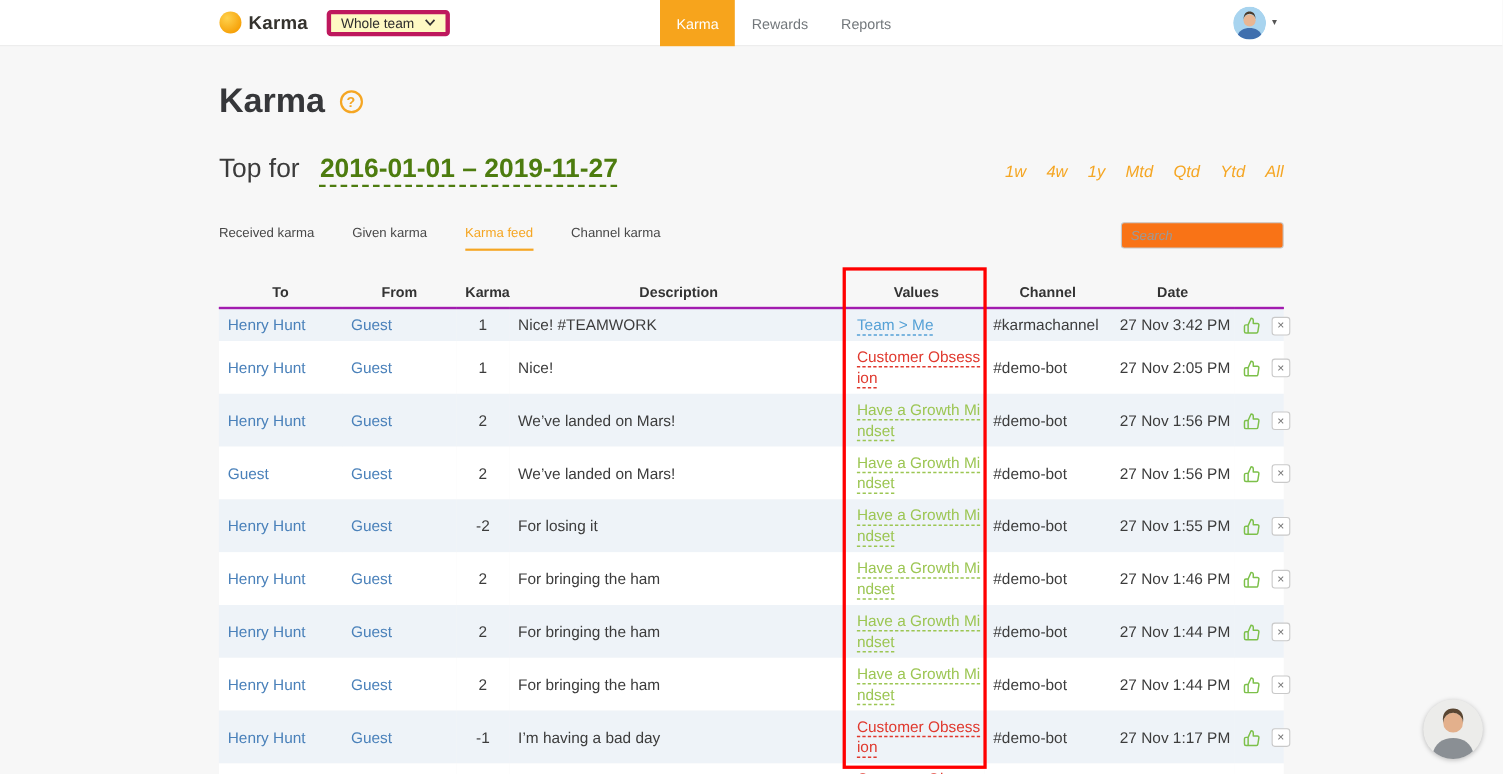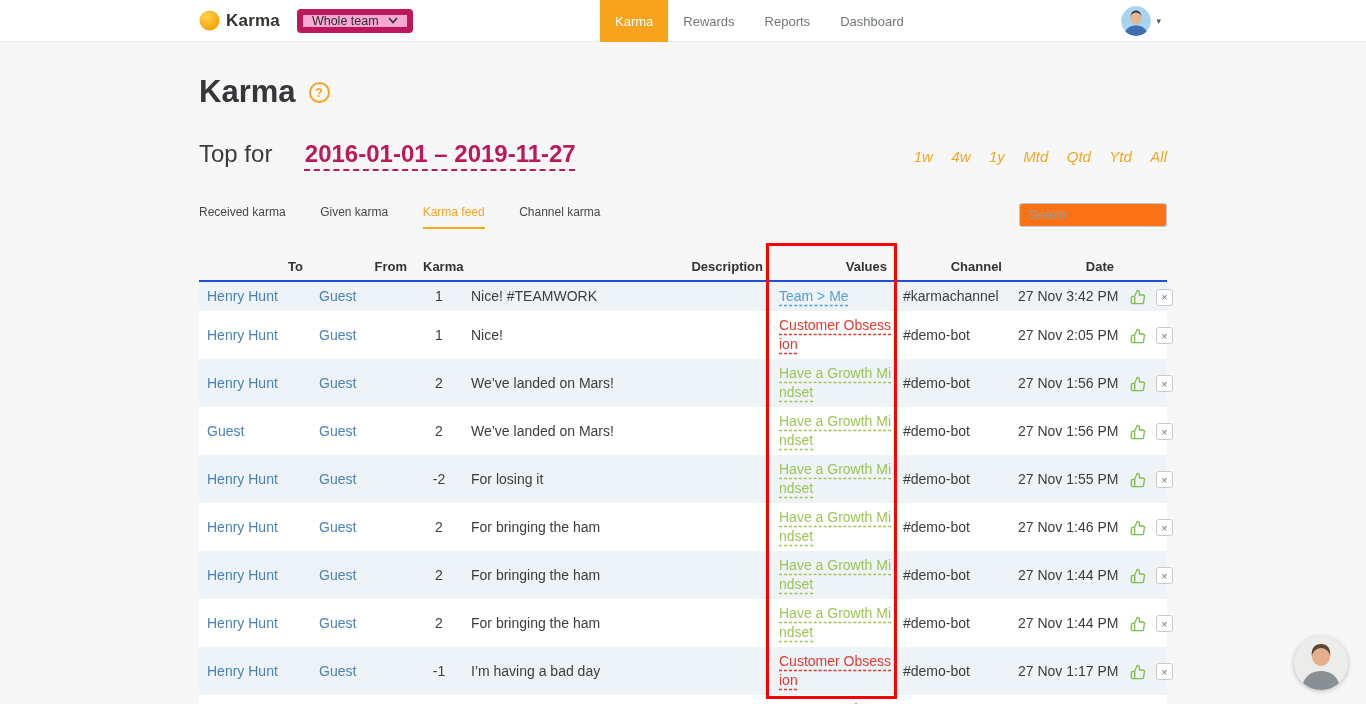--- a/index.html
+++ b/index.html
@@ -20,23 +20,23 @@
     border-bottom: 1px solid #ebebeb;
     display: flex;
     align-items: center;
     position: relative;
     z-index: 3;
   }
   .logo { margin-left: 199px; display: flex; align-items: center; gap: 6px; }
   .logo-text { font-size: 17px; font-weight: bold; color: #35332e; letter-spacing: .2px; }
   .team-select {
     margin-left: 17px;
-    border: 6px solid #be185d;
+    border: 4px solid #be185d;
     border-radius: 4px;
-    background: #f9a8d4;
+    background: #fef9c3;
     height: 24px;
     padding: 0 9px;
     display: flex;
     align-items: center;
     gap: 9px;
     font-size: 12.5px;
     color: #2d2d2d;
     cursor: pointer;
   }
   .main-nav { position: absolute; left: 600px; top: 0; height: 42px; display: flex; }
@@ -59,21 +59,21 @@
   .help-icon {
     width: 21px; height: 21px; border-radius: 50%;
     border: 2px solid #f5a623; color: #f5a623;
     font-size: 13px; font-weight: bold;
     display: grid; place-items: center; cursor: pointer;
   }
 
   .topfor-row { margin-top: 30px; display: flex; justify-content: space-between; align-items: baseline; }
   .topfor-label { font-size: 24px; font-weight: normal; color: #3b3b3b; }
   .date-range {
-    font-size: 24px; font-weight: bold; color: #be185d; margin-left: 28px;
+    font-size: 24px; font-weight: bold; color: #4d7c0f; margin-left: 14px;
     text-decoration-line: underline; text-decoration-style: dashed;
     text-decoration-thickness: 2px; text-underline-offset: 7px;
   }
   .ranges a {
     color: #f5a623; font-size: 15px; margin-left: 14px; text-decoration: none; font-style: italic;
   }
 
   .tabs-row { margin-top: 34px; display: flex; justify-content: space-between; align-items: flex-end; }
   .tab {
     display: inline-block; margin-right: 30px;
@@ -86,22 +86,22 @@
     border: 1px solid #c7c7c7; border-radius: 3px;
     padding: 0 8px; font-size: 12px; color: #333;
     font-family: "Liberation Sans", sans-serif;
     background: #f97316; outline: none; font-style: italic;
   }
   .search::placeholder { color: #9a9a9a; }
 
   
   table { margin-top: 22px; width: 968px; border-collapse: collapse; table-layout: fixed; }
   th {
-    text-align: right; font-size: 13px; font-weight: bold; color: #333;
-    padding: 8px 8px 6px; border-bottom: 2px solid #1d4ed8;
+    text-align: center; font-size: 13px; font-weight: bold; color: #333;
+    padding: 8px 8px 6px; border-bottom: 2px solid #a21caf;
   }
   td { font-size: 14px; color: #3c3c3c; padding: 5px 8px; vertical-align: middle; line-height: 19px; }
   tbody tr:nth-child(odd) { background: #eef3f8; }
   tbody tr:nth-child(even) { background: #ffffff; }
   td a.person { color: #4a81ba; text-decoration: none; }
   .c-karma { text-align: center; }
   .c-values { word-break: break-all; padding-right: 2px; }
   .val { text-decoration-line: underline; text-decoration-style: dashed; text-underline-offset: 4px; }
   .val-blue  { color: #55a1d6; }
   .val-red   { color: #e0392e; }
@@ -153,21 +153,20 @@
       <svg width="10" height="7" viewBox="0 0 10 7">
           <polyline points="1,1 5,5.5 9,1" fill="none" stroke="#333" stroke-width="1.6"></polyline>
         </svg>
     </span>
   </div>
 
   <nav class="main-nav">
     <a class="nav-item active">Karma</a>
     <a class="nav-item">Rewards</a>
     <a class="nav-item">Reports</a>
-    <a class="nav-item">Dashboard</a>
   </nav>
 
   <div class="nav-right">
     <span class="avatar-sm">
       <svg width="30" height="30" viewBox="0 0 30 30">
         <circle cx="15" cy="15" r="15" fill="#a8d4ef"></circle>
         <circle cx="15" cy="12.5" r="5.5" fill="#e8b693"></circle>
         <path d="M9.5 12 a5.5 5.5 0 0 1 11 0 c0-5.5-2.5-7.5-5.5-7.5 s-5.5 2-5.5 7.5z" fill="#4a3a2a"></path>
         <path d="M3.5 28 c1.5-6.5 6.5-8.5 11.5-8.5 s10 2 11.5 8.5 a15 15 0 0 1-23 0z" fill="#3f6fae"></path>
       </svg>

